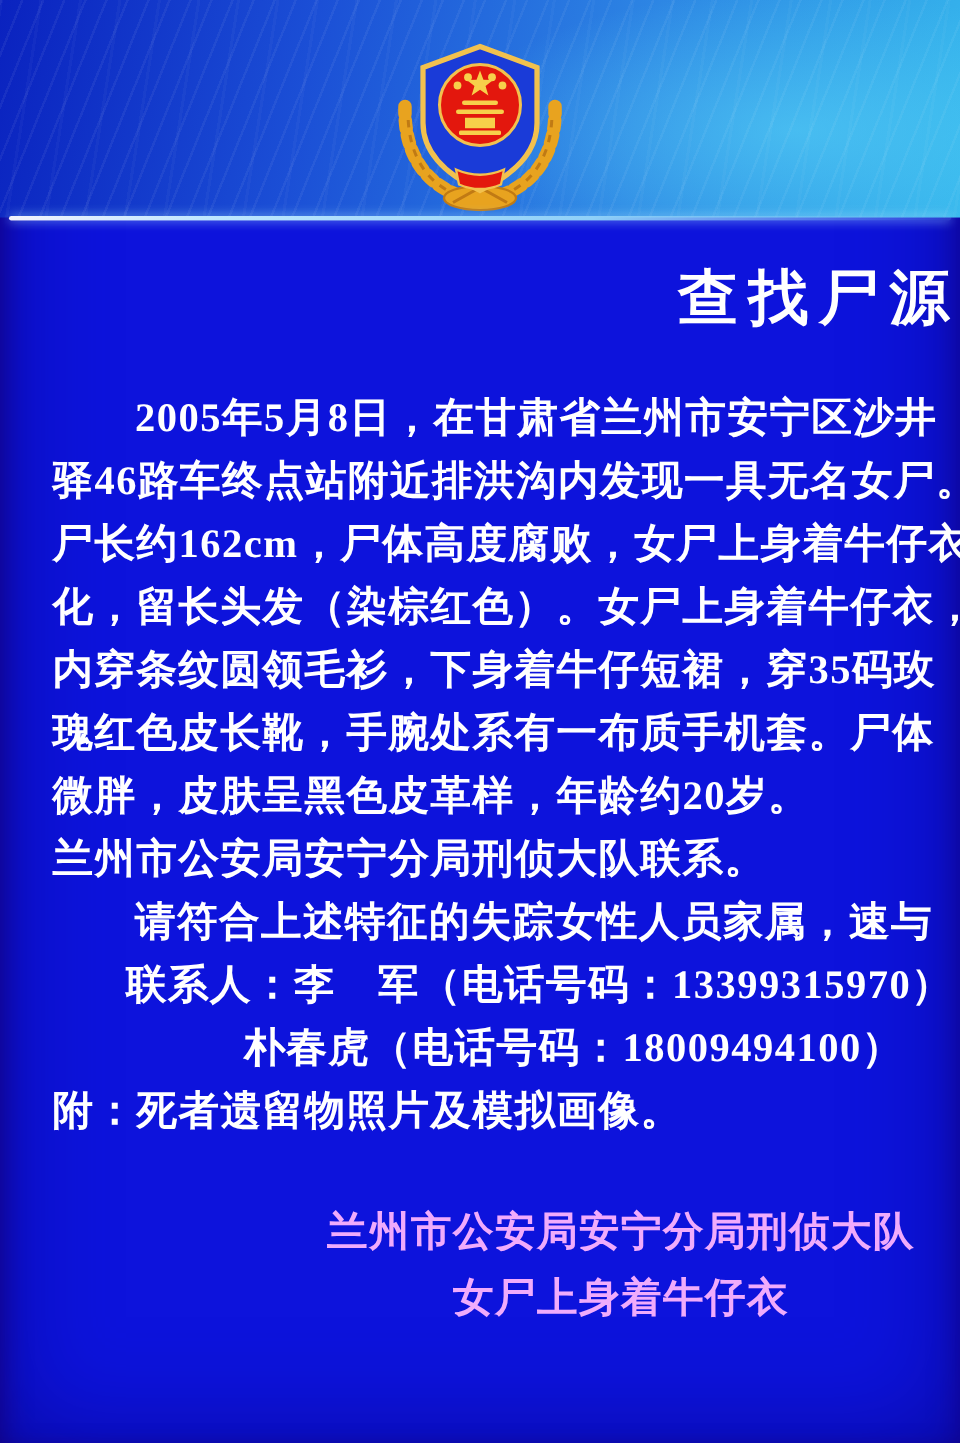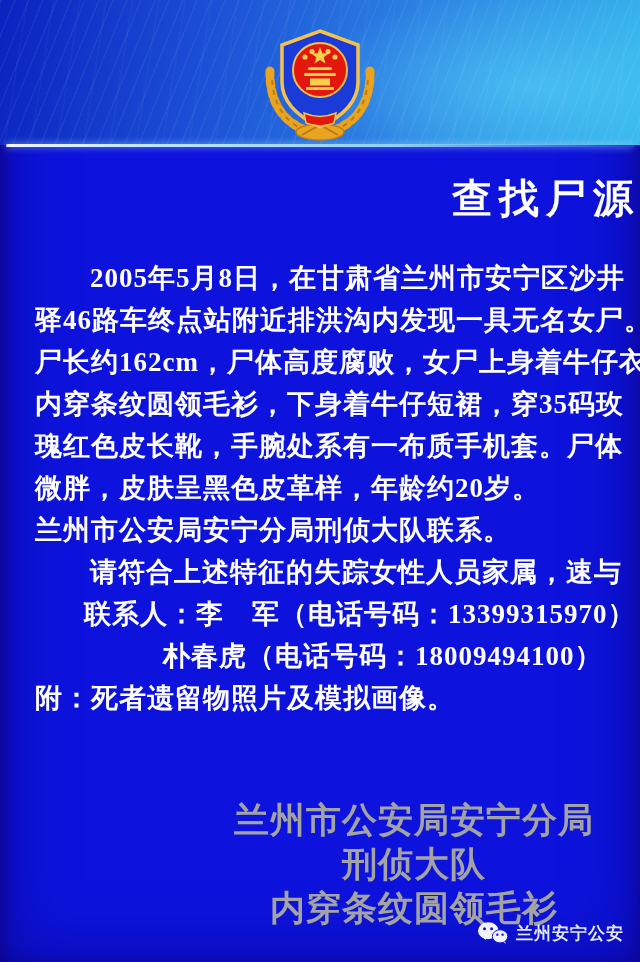--- a/index.html
+++ b/index.html
@@ -43,21 +43,21 @@
     letter-spacing:1px;
   }
   .line { white-space:nowrap; }
   .indent-para    { padding-left:55px; }
   .indent-contact { padding-left:49px; }
   .indent-phone2  { padding-left:128px; }
 
   
   .signature {
     position:absolute; top:799px; left:218px; width:392px;
-    text-align:center; color:#a3a3a3; font-size:35px; line-height:44px;
+    text-align:center; color:#f0abfc; font-size:27px; line-height:44px;
     font-weight:bold; letter-spacing:1px;
   }
 
   
   .watermark {
     position:absolute; top:921px; right:16px;
     display:flex; align-items:center; gap:7px;
     color:#eef3ff; font-size:17px; font-weight:bold;
     font-family:"Liberation Sans","DejaVu Sans",sans-serif;
     opacity:.95; letter-spacing:1px;
@@ -100,42 +100,30 @@
   </svg>
 
   <div class="divider"></div>
 
   <h1 class="title">查找尸源</h1>
 
   <div class="body-text">
     <div class="line indent-para">2005年5月8日，在甘肃省兰州市安宁区沙井</div>
     <div class="line">驿46路车终点站附近排洪沟内发现一具无名女尸。</div>
     <div class="line">尸长约162cm，尸体高度腐败，女尸上身着牛仔衣</div>
+    <div class="line">化，留长头发（染棕红色）。女尸上身着牛仔衣，</div>
     <div class="line">内穿条纹圆领毛衫，下身着牛仔短裙，穿35码玫</div>
     <div class="line">瑰红色皮长靴，手腕处系有一布质手机套。尸体</div>
     <div class="line">微胖，皮肤呈黑色皮革样，年龄约20岁。</div>
     <div class="line">兰州市公安局安宁分局刑侦大队联系。</div>
     <div class="line indent-para">请符合上述特征的失踪女性人员家属，速与</div>
     <div class="line indent-contact">联系人：李　军（电话号码：13399315970）</div>
     <div class="line indent-phone2">朴春虎（电话号码：18009494100）</div>
     <div class="line">附：死者遗留物照片及模拟画像。</div>
   </div>
 
   <div class="signature">
     <div>兰州市公安局安宁分局刑侦大队</div>
-    <div>内穿条纹圆领毛衫</div>
+    <div>女尸上身着牛仔衣</div>
   </div>
 
-  <div class="watermark">
-    <svg class="wechat-svg" viewBox="0 0 34 26">
-      <ellipse cx="12" cy="10" rx="11" ry="9" fill="#ffffff"></ellipse>
-      <polygon points="5,16.5 9,15 9.5,20" fill="#ffffff"></polygon>
-      <circle cx="8" cy="8" r="1.6" fill="#0d13dc"></circle>
-      <circle cx="15.5" cy="8" r="1.6" fill="#0d13dc"></circle>
-      <ellipse cx="24.5" cy="16" rx="8.2" ry="7" fill="#ffffff" stroke="#0d13dc" stroke-width="1"></ellipse>
-      <polygon points="30,22 27.5,20.5 30.5,24.5" fill="#ffffff"></polygon>
-      <circle cx="21.6" cy="14.2" r="1.3" fill="#0d13dc"></circle>
-      <circle cx="27.2" cy="14.2" r="1.3" fill="#0d13dc"></circle>
-    </svg>
-    <span>兰州安宁公安</span>
-  </div>
 
 </div>
 
 </body></html>

